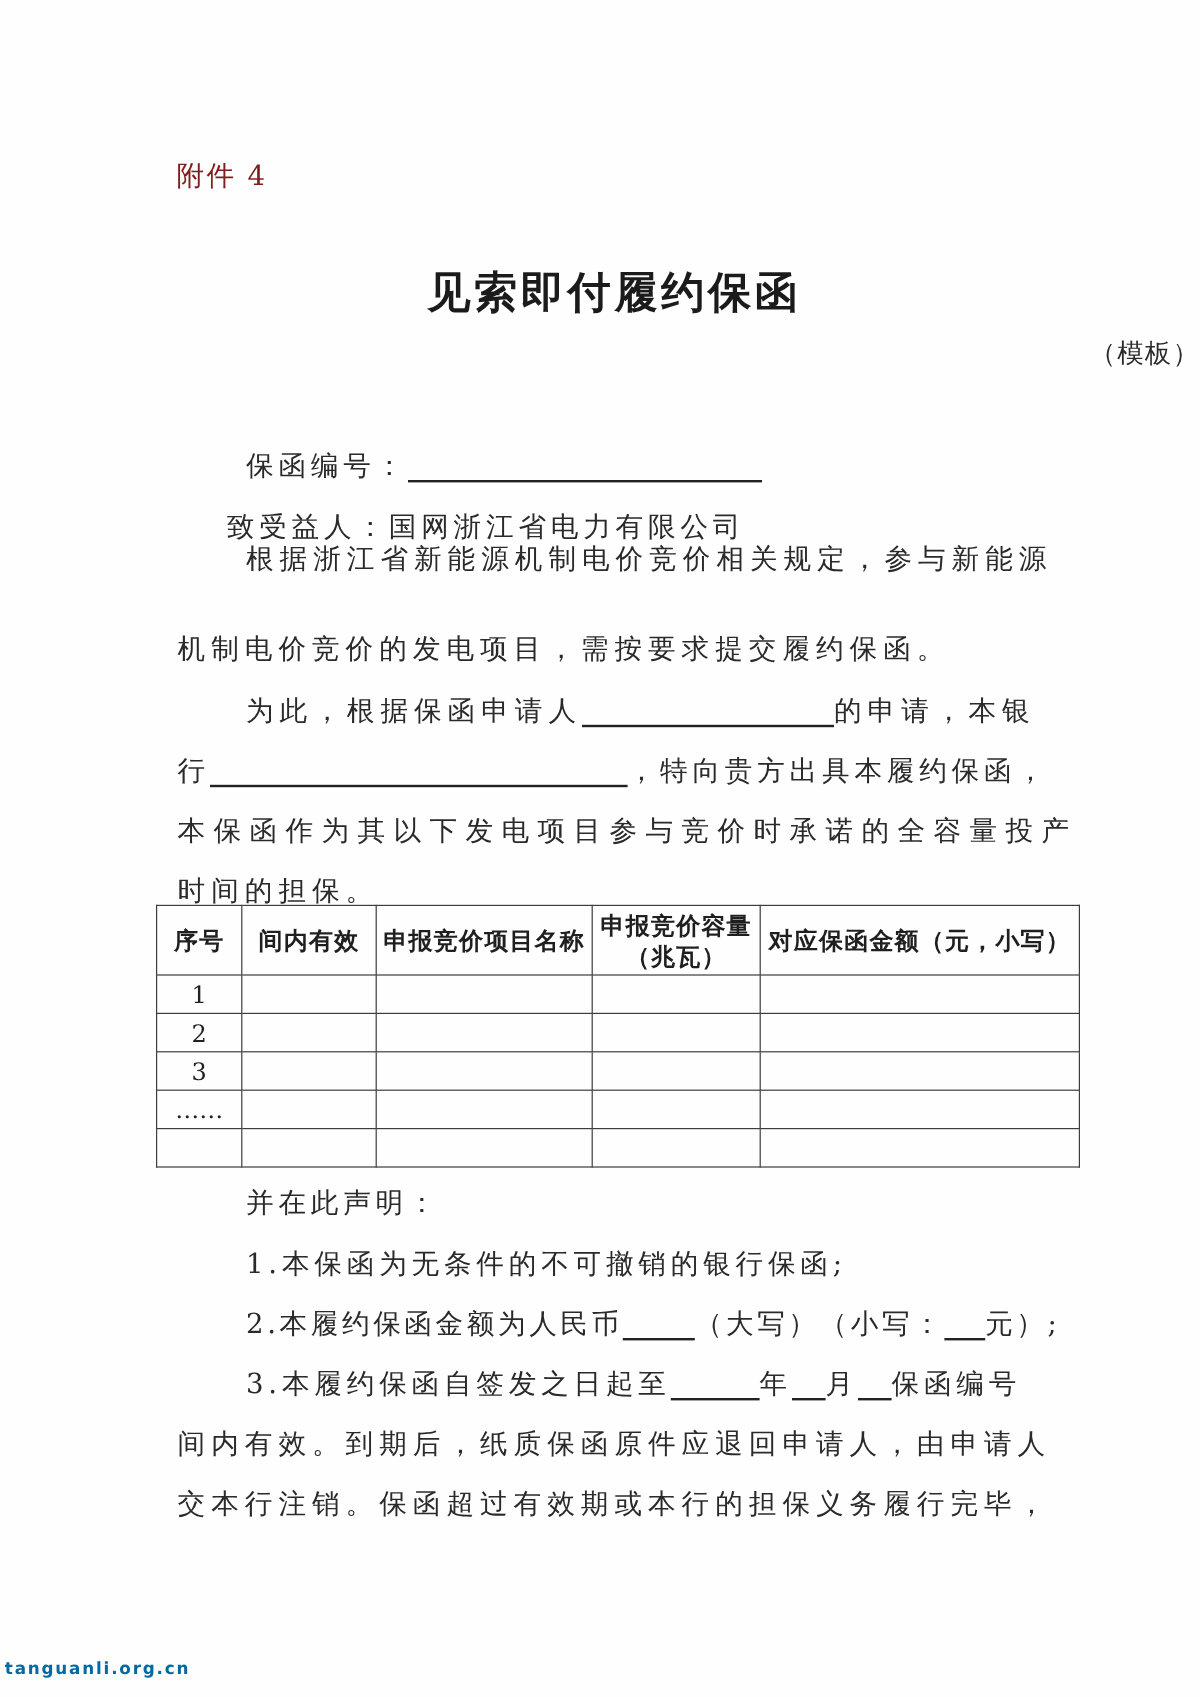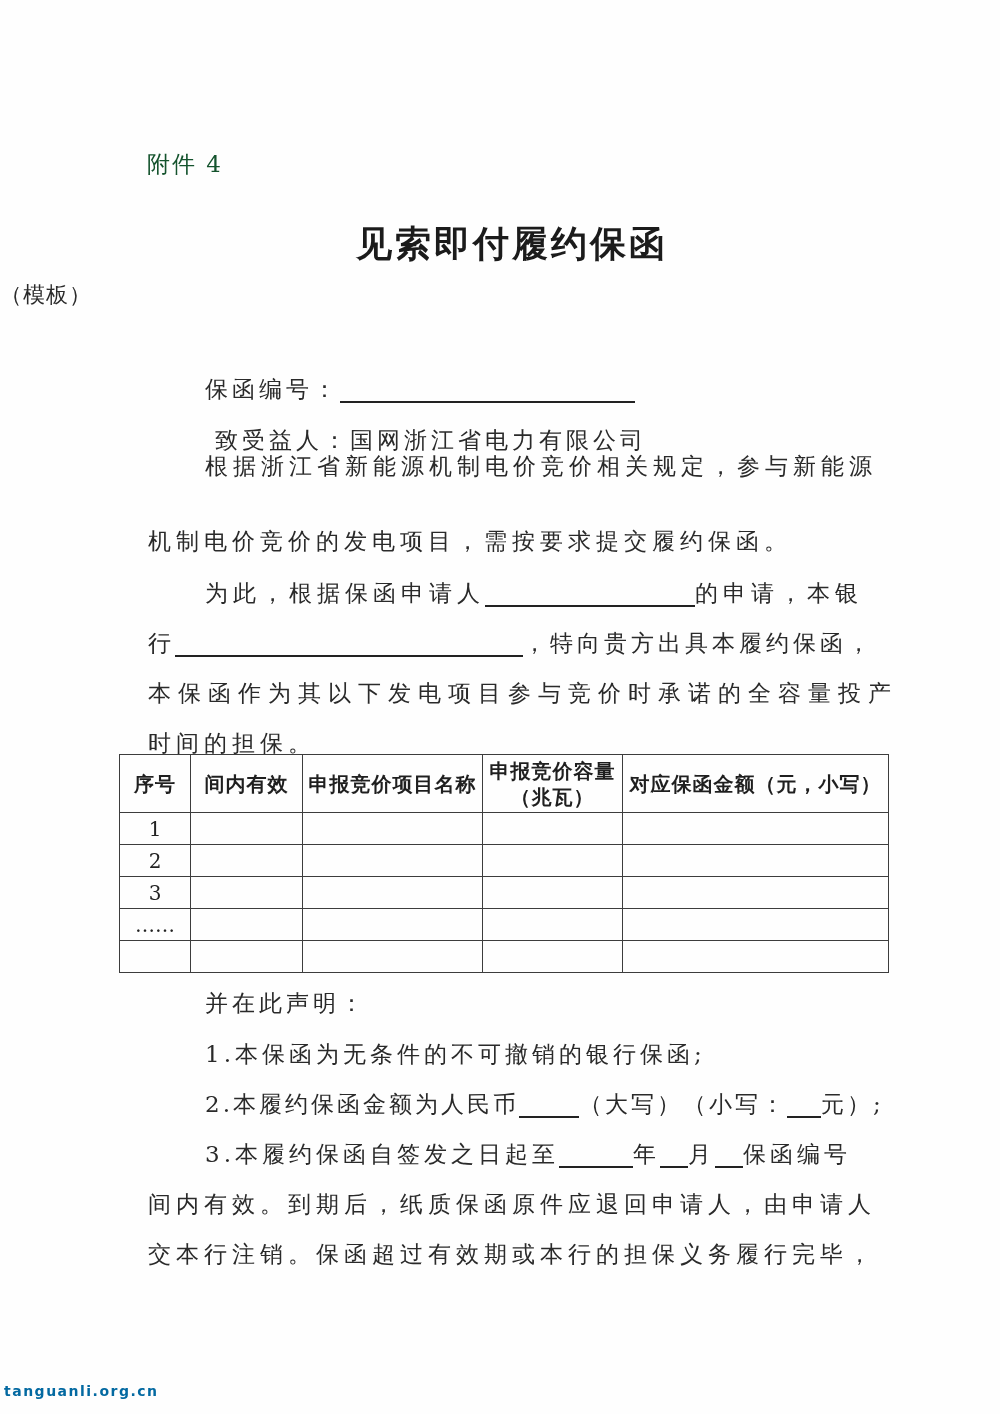--- a/index.html
+++ b/index.html
@@ -11,41 +11,40 @@
     background: #fefefe;
     font-family: "DejaVu Serif", "Liberation Serif", serif;
     color: #262626;
     overflow: hidden;
   }
   .att-label {
     position: absolute;
     top: 131px; left: 147px;
     font-size: 23px;
     letter-spacing: 2px;
-    color: #14532d;
-    margin-top: 18px;
+    color: #7f1d1d;
   }
   .doc-title {
     position: absolute;
     top: 220px; left: 0;
     width: 100%;
     margin: 0;
     text-align: center;
     font-family: "DejaVu Sans", "Liberation Sans", sans-serif;
     font-weight: 700;
     font-size: 36px;
     letter-spacing: 3px;
     color: #1b1b1b;
     padding-left: 24px;
   }
   .doc-subtitle {
     position: absolute;
     top: 280px; left: 0;
     width: 100%;
-    text-align: left;
+    text-align: right;
     font-size: 22px;
     letter-spacing: 1px;
     color: #2a2a2a;
   }
   .line {
     position: absolute;
     font-size: 23px;
     line-height: 34px;
     white-space: nowrap;
     color: #2a2a2a;
@@ -56,21 +55,21 @@
   .ls7 { letter-spacing: 7px; }
   .blank {
     display: inline-block;
     border-bottom: 2px solid #222;
     height: 26px;
     vertical-align: -6px;
   }
   
   .ptable {
     position: absolute;
-    top: 754px; left: 119px;
+    top: 754px; left: 130px;
     width: 769px;
     border-collapse: collapse;
     table-layout: fixed;
   }
   .ptable th, .ptable td {
     border: 1.5px solid #3d3d3d;
     text-align: center;
     vertical-align: middle;
     padding: 0 4px;
     overflow: hidden;
@@ -108,21 +107,21 @@
 
   <div class="att-label">附件 4</div>
 
   <h1 class="doc-title">见索即付履约保函</h1>
   <div class="doc-subtitle">（模板）</div>
 
   <div class="line ls4" style="top:372px;left:205px">
     <span>保函编号：</span><span class="blank" style="width:295px"></span>
   </div>
 
-  <div class="line ls4" style="top:423px;left:215px">致受益人：国网浙江省电力有限公司</div>
+  <div class="line ls4" style="top:423px;left:189px">致受益人：国网浙江省电力有限公司</div>
 
   <div class="line ls5" style="top:449px;left:205px">根据浙江省新能源机制电价竞价相关规定，参与新能源</div>
   <div class="line ls5" style="top:524px;left:148px">机制电价竞价的发电项目，需按要求提交履约保函。</div>
 
   <div class="line ls5" style="top:576px;left:205px">
     <span>为此，根据保函申请人</span><span class="blank" style="width:210px"></span><span>的申请，本银</span>
   </div>
 
   <div class="line ls4" style="top:626px;left:148px">
     <span>行</span><span class="blank" style="width:348px"></span><span>，特向贵方出具本履约保函，</span>

